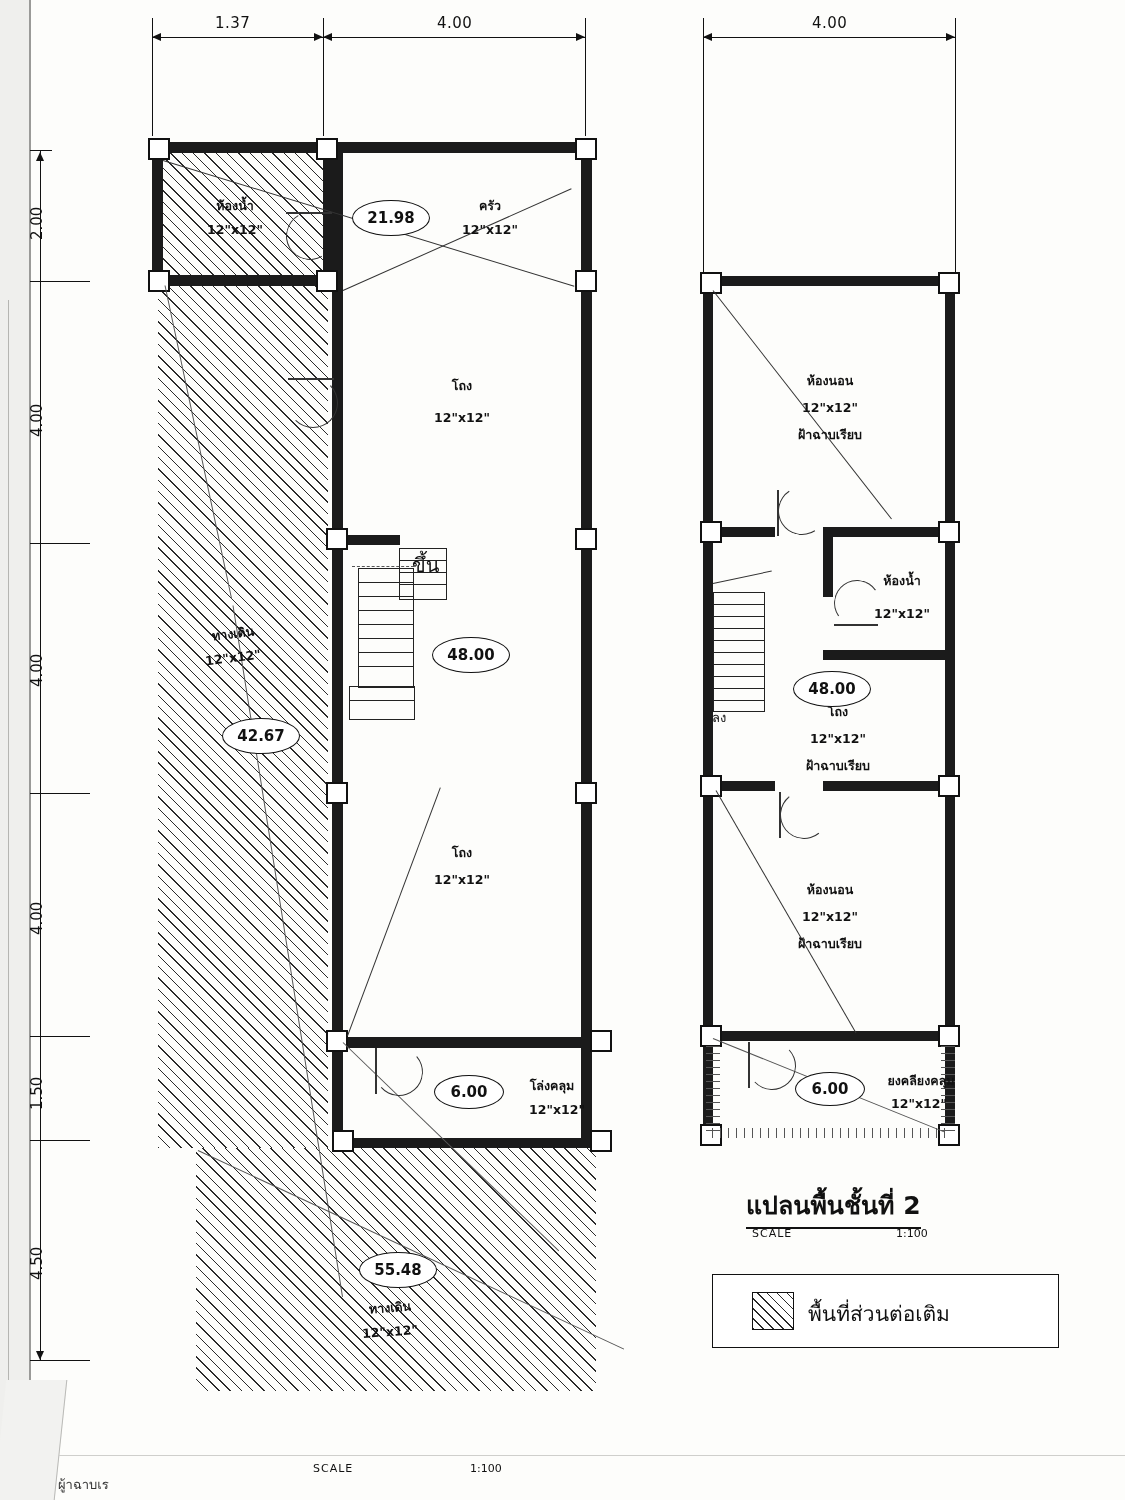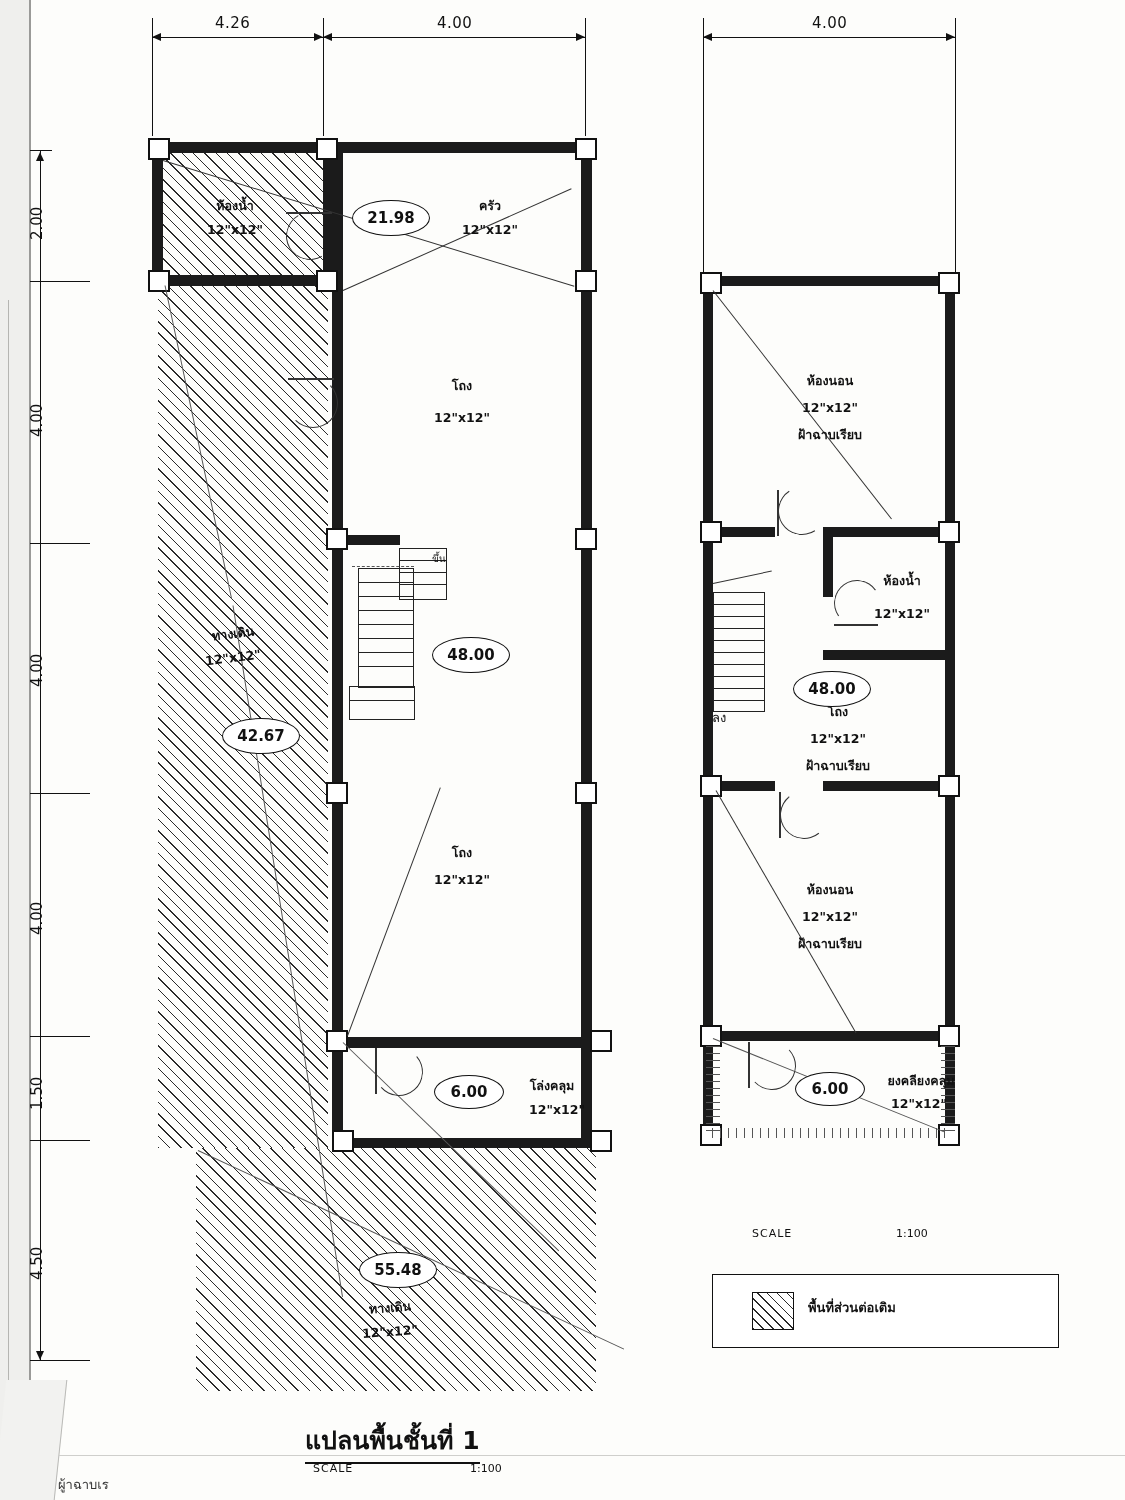--- a/index.html
+++ b/index.html
@@ -49,21 +49,21 @@
 
   
   .title{position:absolute;font-size:25px;font-weight:bold;border-bottom:2px solid #111;padding-bottom:2px;white-space:nowrap;}
   .scalerow{position:absolute;font-size:11px;letter-spacing:1px;}
   .scaleval{position:absolute;font-size:11px;}
 
   
   .legendbox{position:absolute;border:1.6px solid #111;background:#fff;}
   .legendswatch{position:absolute;border:1.5px solid #111;
      background-image:repeating-linear-gradient(45deg,#2a2a2a 0px,#2a2a2a 1px,transparent 1px,transparent 7px);}
-  .legendtext{position:absolute;font-size:13px;font-weight:bold;}
+  .legendtext{position:absolute;font-size:21px;font-weight:normal;}
 
   
   .stair{position:absolute;border:1px solid #222;box-sizing:border-box;}
   .step{position:absolute;background:#222;}
   
   .swing{position:absolute;border:1.2px solid #333;border-radius:50%;
          border-right-color:transparent;border-top-color:transparent;}
   .doorleaf{position:absolute;background:#333;}
   .railing{position:absolute;border-top:1px dashed #555;}
   .footer-note{position:absolute;font-size:13px;color:#333;}
@@ -79,21 +79,21 @@
   <div class="edge-line" style="left:0;top:1455px;width:1125px;height:1px;background:#cfcfcc;"></div>
   <div class="corner-fold"></div>
   <div class="footer-note" style="left:58px;top:1474px;">ผู้าฉาบเร</div>
 
   <div class="dimtick" style="left:152px;top:18px;height:118px;"></div>
   <div class="dimtick" style="left:323px;top:18px;height:118px;"></div>
   <div class="dimtick" style="left:585px;top:18px;height:118px;"></div>
   <div class="dimline" style="left:152px;top:37px;width:171px;"></div>
   <div class="arrowL" style="left:152px;top:33px;"></div>
   <div class="arrowR" style="left:314px;top:33px;"></div>
-  <div class="dim" style="left:215px;top:14px;">4.26</div>
+  <div class="dim" style="left:215px;top:14px;">1.37</div>
 
   <div class="dimline" style="left:323px;top:37px;width:262px;"></div>
   <div class="arrowL" style="left:323px;top:33px;"></div>
   <div class="arrowR" style="left:576px;top:33px;"></div>
   <div class="dim" style="left:437px;top:14px;">4.00</div>
 
   <div class="dimtick" style="left:703px;top:18px;height:260px;"></div>
   <div class="dimtick" style="left:955px;top:18px;height:260px;"></div>
   <div class="dimline" style="left:703px;top:37px;width:252px;"></div>
   <div class="arrowL" style="left:703px;top:33px;"></div>
@@ -175,21 +175,21 @@
   <div class="step" style="left:358px;top:638px;width:56px;height:1px;"></div>
   <div class="step" style="left:358px;top:652px;width:56px;height:1px;"></div>
   <div class="step" style="left:358px;top:666px;width:56px;height:1px;"></div>
   <div class="stair" style="left:399px;top:548px;width:48px;height:52px;"></div>
   <div class="step" style="left:399px;top:560px;width:48px;height:1px;"></div>
   <div class="step" style="left:399px;top:572px;width:48px;height:1px;"></div>
   <div class="step" style="left:399px;top:584px;width:48px;height:1px;"></div>
   <div class="stair" style="left:349px;top:686px;width:66px;height:34px;"></div>
   <div class="step" style="left:349px;top:700px;width:66px;height:1px;"></div>
   <div class="railing" style="left:352px;top:566px;width:62px;"></div>
-  <div class="lbl" style="left:432px;top:553px;font-size:10px;">ขึ้น</div>
+  <div class="lbl" style="left:412px;top:553px;font-size:20px;">ขึ้น</div>
 
   <div class="lbl b" style="left:185px;top:198px;width:100px;">ห้องน้ำ</div>
   <div class="lbl b" style="left:185px;top:222px;width:100px;">12"x12"</div>
   <div class="lbl b" style="left:440px;top:198px;width:100px;">ครัว</div>
   <div class="lbl b" style="left:440px;top:222px;width:100px;">12"x12"</div>
 
   <div class="lbl b" style="left:412px;top:378px;width:100px;">โถง</div>
   <div class="lbl b" style="left:412px;top:410px;width:100px;">12"x12"</div>
 
   <div class="lbl b" style="left:183px;top:626px;width:100px;transform:rotate(-7deg);">ทางเดิน</div>
@@ -203,21 +203,20 @@
 
   <div class="lbl b" style="left:340px;top:1300px;width:100px;transform:rotate(-4deg);">ทางเดิน</div>
   <div class="lbl b" style="left:340px;top:1324px;width:100px;transform:rotate(-4deg);">12"x12"</div>
 
   <div class="bubble" style="left:352px;top:200px;width:76px;height:34px;">21.98</div>
   <div class="bubble" style="left:432px;top:637px;width:76px;height:34px;">48.00</div>
   <div class="bubble" style="left:222px;top:718px;width:76px;height:34px;">42.67</div>
   <div class="bubble" style="left:434px;top:1075px;width:68px;height:32px;">6.00</div>
   <div class="bubble" style="left:359px;top:1252px;width:76px;height:34px;">55.48</div>
 
-  <div class="title" style="left:305px;top:1420px;">แปลนพื้นชั้นที่ 1</div>
   <div class="scalerow" style="left:313px;top:1462px;">SCALE</div>
   <div class="scaleval" style="left:470px;top:1462px;">1:100</div>
 
   <div class="wall" style="left:703px;top:276px;width:252px;height:10px;"></div>
   <div class="wall" style="left:703px;top:276px;width:10px;height:865px;"></div>
   <div class="wall" style="left:945px;top:276px;width:10px;height:865px;"></div>
   <div class="wall" style="left:703px;top:527px;width:72px;height:10px;"></div>
   <div class="wall" style="left:823px;top:527px;width:132px;height:10px;"></div>
   <div class="wall" style="left:823px;top:527px;width:10px;height:70px;"></div>
   <div class="wall" style="left:823px;top:650px;width:132px;height:10px;"></div>
@@ -280,20 +279,21 @@
   <div class="lbl b" style="left:780px;top:882px;width:100px;">ห้องนอน</div>
   <div class="lbl b" style="left:780px;top:909px;width:100px;">12"x12"</div>
   <div class="lbl b" style="left:780px;top:936px;width:100px;">ฝ้าฉาบเรียบ</div>
 
   <div class="lbl b" style="left:866px;top:1073px;width:110px;">ยงคลียงคลุม</div>
   <div class="lbl b" style="left:874px;top:1096px;width:90px;">12"x12"</div>
 
   <div class="bubble" style="left:793px;top:671px;width:76px;height:34px;">48.00</div>
   <div class="bubble" style="left:795px;top:1072px;width:68px;height:32px;">6.00</div>
 
+  <div class="title" style="left:746px;top:1185px;">แปลนพื้นชั้นที่ 2</div>
   <div class="scalerow" style="left:752px;top:1227px;">SCALE</div>
   <div class="scaleval" style="left:896px;top:1227px;">1:100</div>
 
   <div class="legendbox" style="left:712px;top:1274px;width:345px;height:72px;"></div>
   <div class="legendswatch" style="left:752px;top:1292px;width:40px;height:36px;"></div>
   <div class="legendtext" style="left:808px;top:1297px;">พื้นที่ส่วนต่อเติม</div>
 
 </div>
 
 </body></html>

